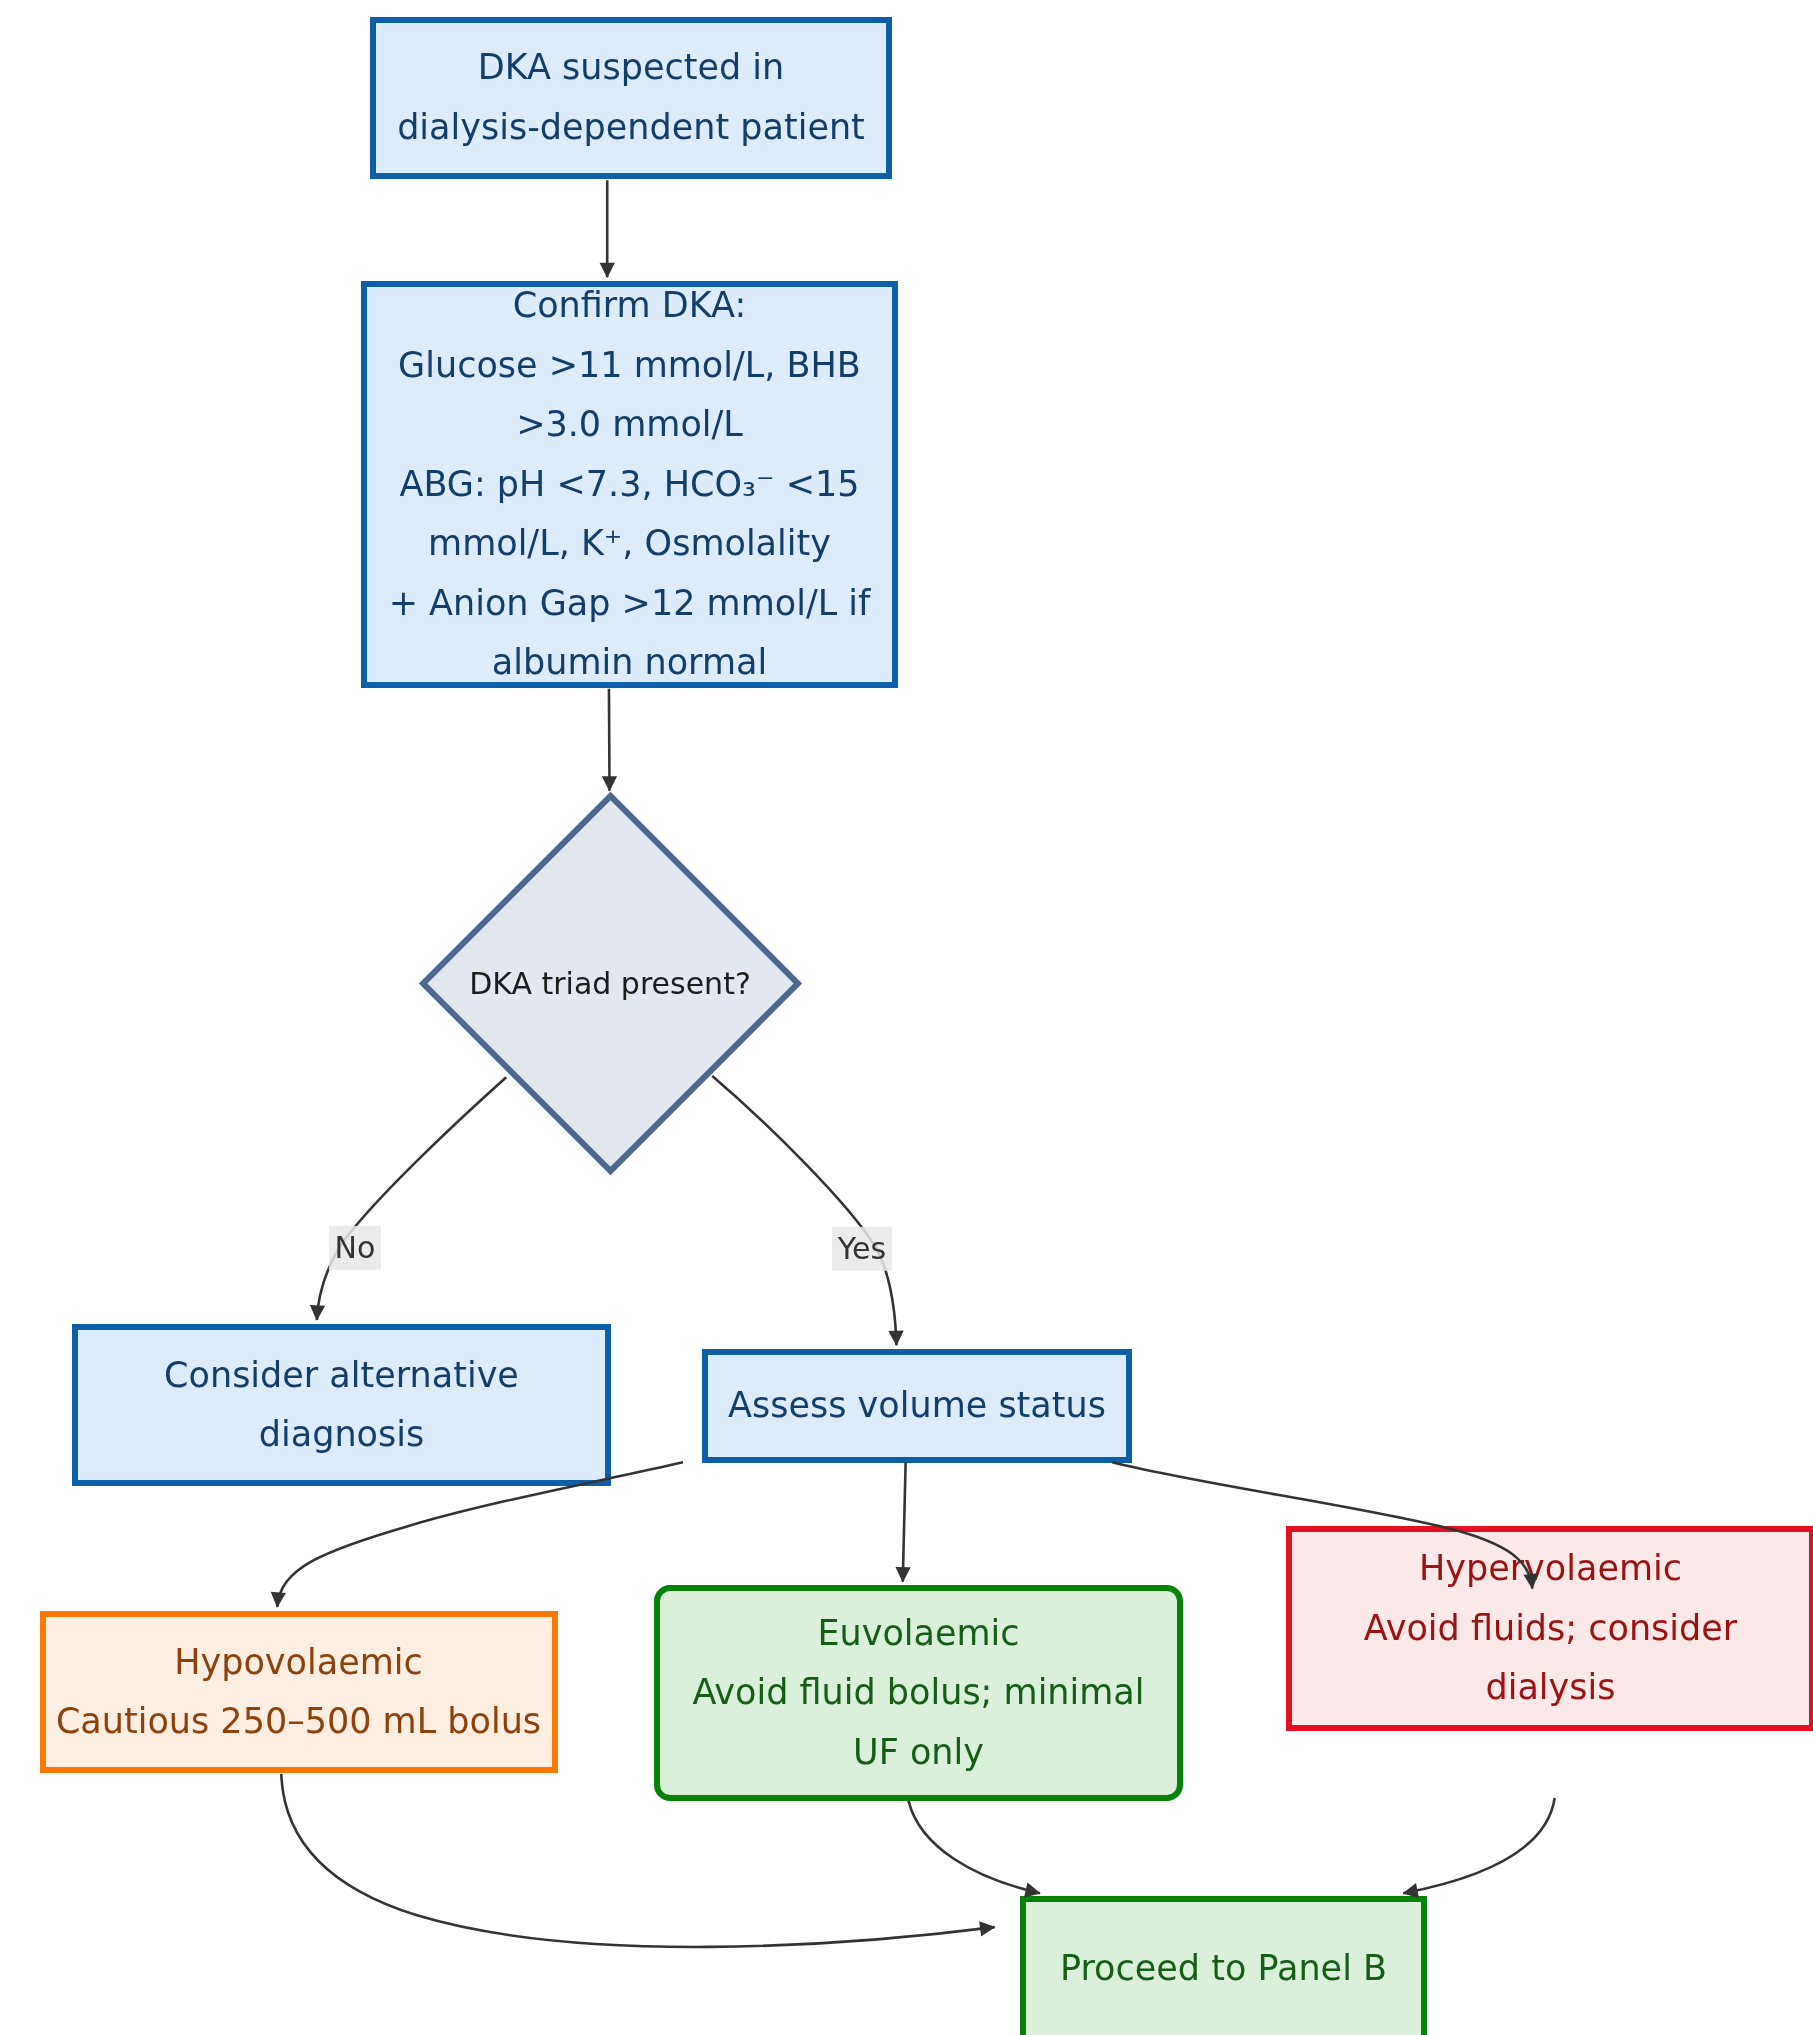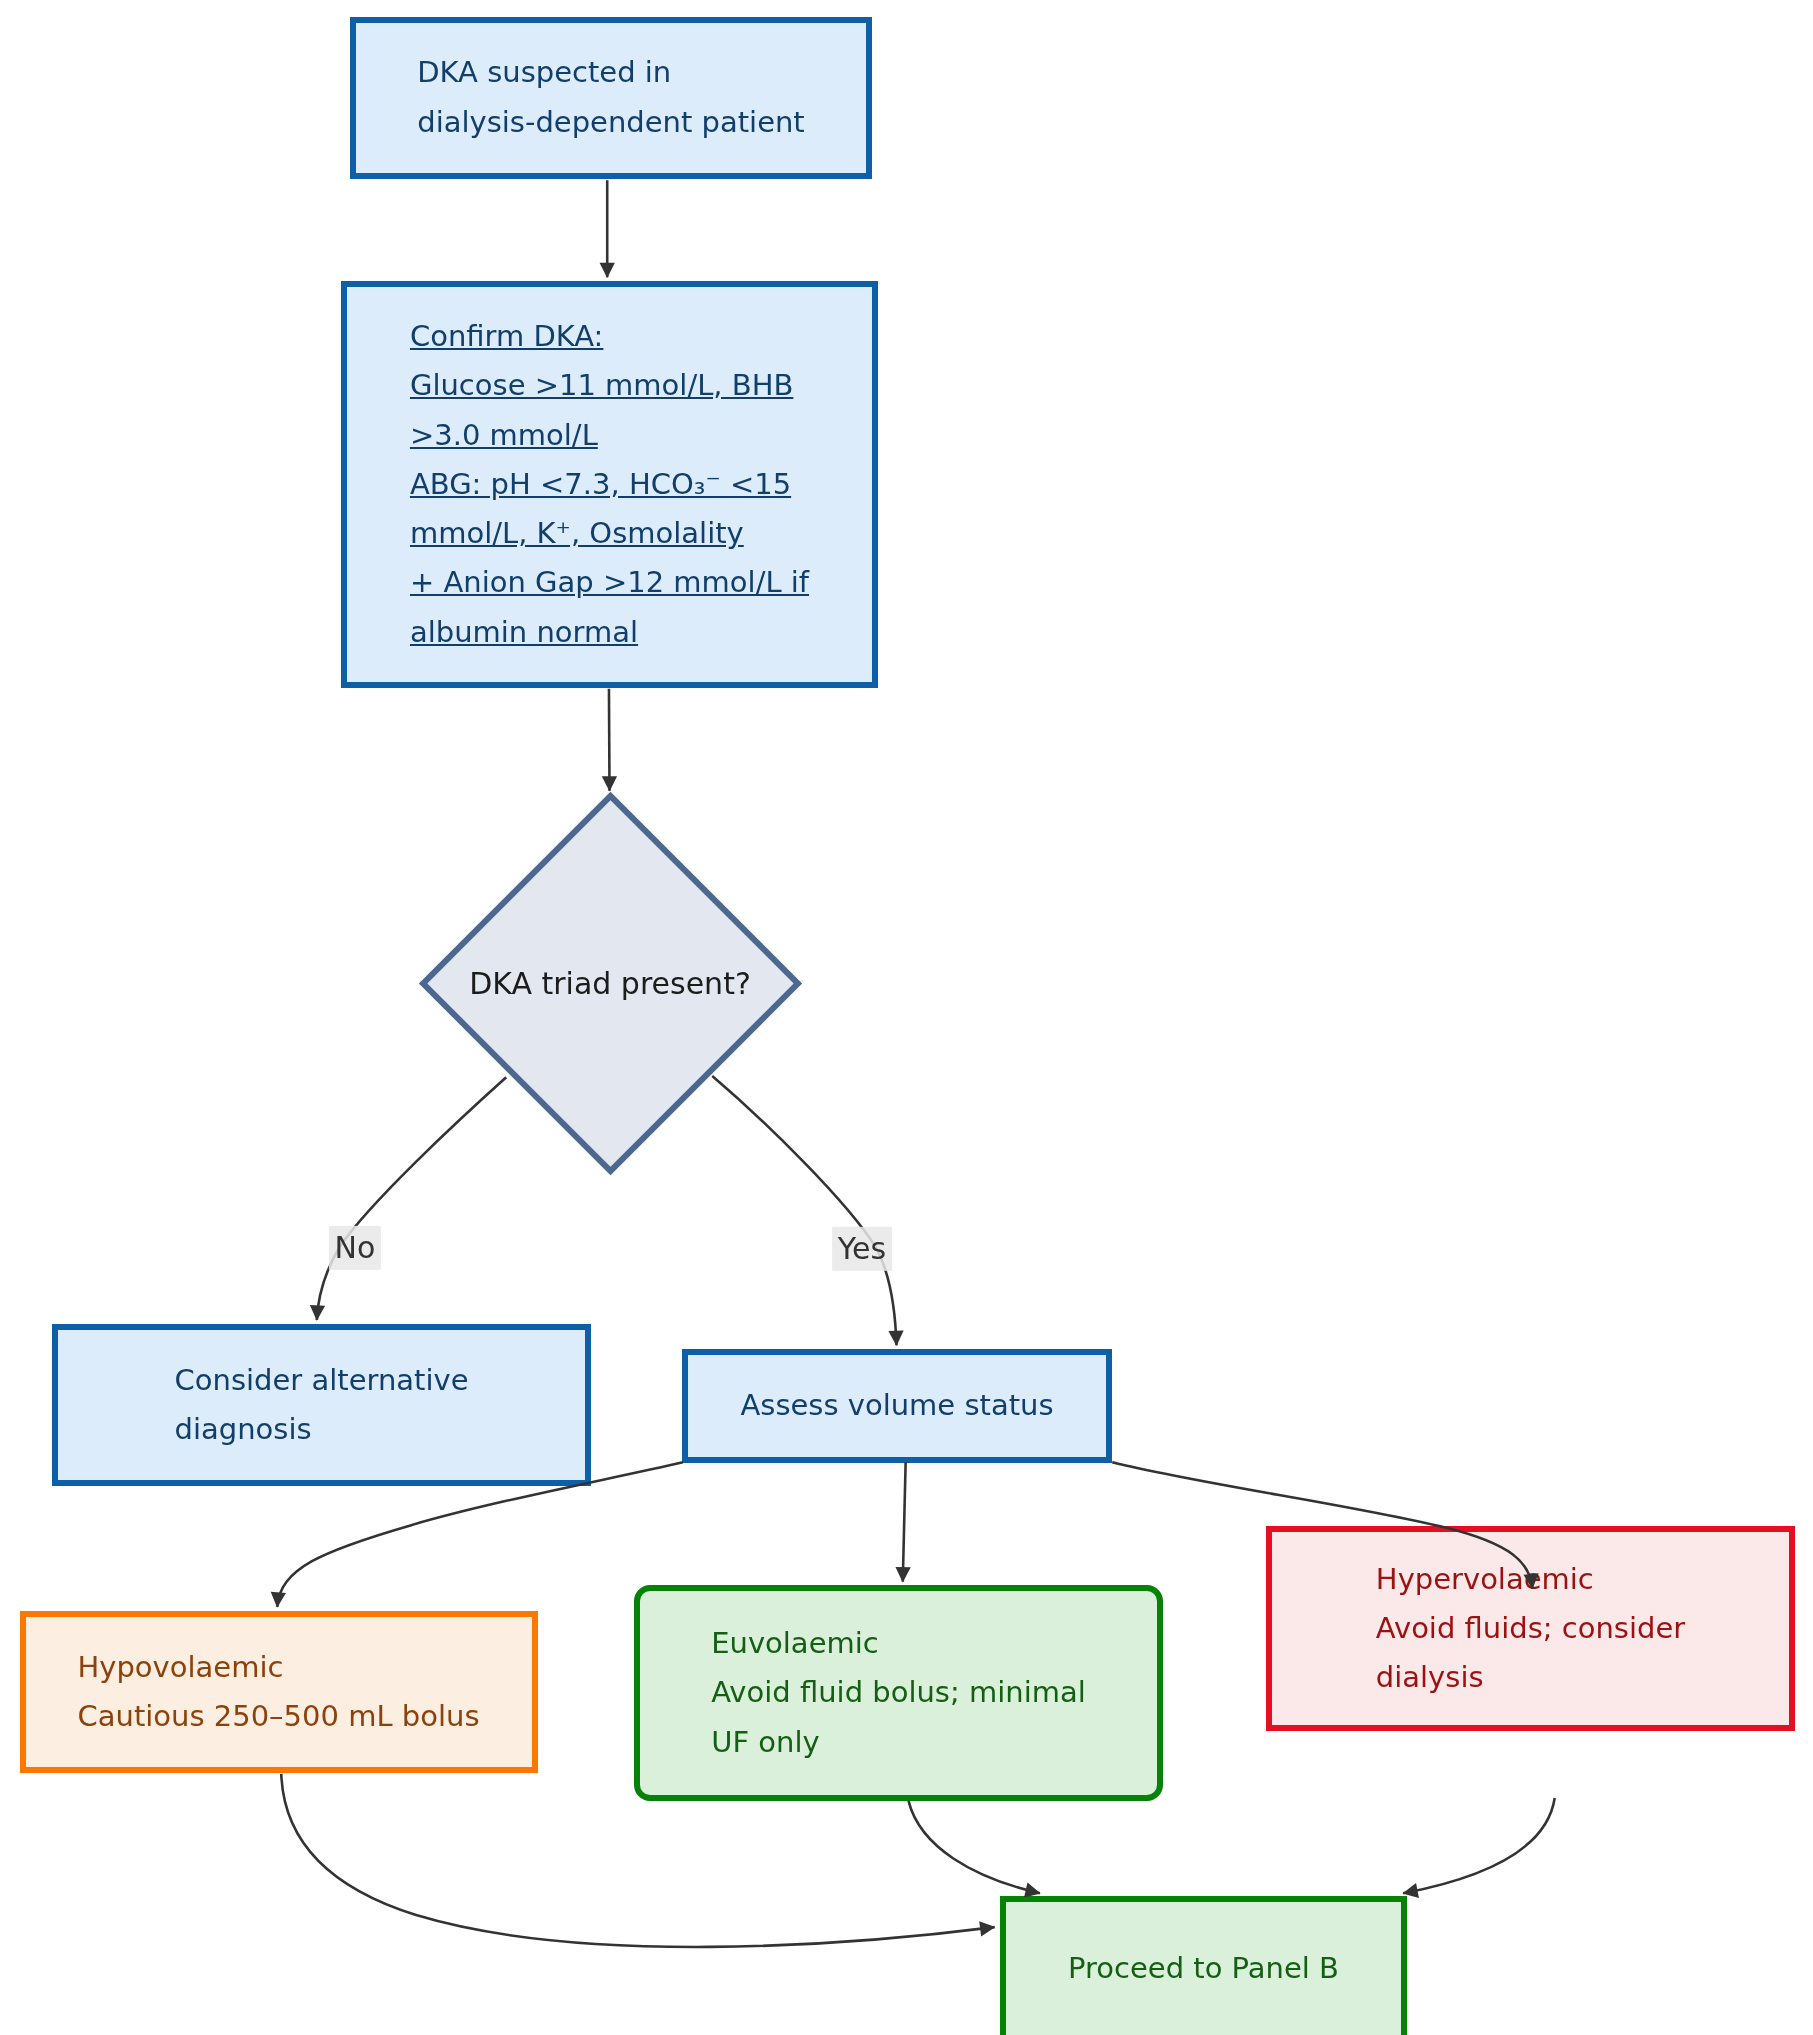--- a/index.html
+++ b/index.html
@@ -14,25 +14,26 @@
     background: var(--canvas-bg, #ffffff);
     font-family: "DejaVu Sans", "Liberation Sans", sans-serif;
     overflow: hidden;
   }
   .node {
     position: absolute;
     box-sizing: border-box;
     display: flex;
     align-items: center;
     justify-content: center;
-    text-align: left;
+    text-align: center;
     white-space: pre-line;
-    font-size: 29px;
+    font-size: 35px;
     line-height: 1.7;
     z-index: 2;
+    margin-left: 20px;
   }
   .node.blue {
     background: var(--node-blue-fill);
     border: 6.3px solid var(--node-blue-border);
     color: var(--node-blue-text);
   }
   .node.orange {
     background: var(--node-orange-fill);
     border: 6.3px solid var(--node-orange-border);
     color: var(--node-orange-text);
@@ -101,21 +102,21 @@
   }
 </style>
 </head>
 <body>
 
 <div id="canvas">
 
   <div class="node blue" style="left:350px; top:16.6px; width:522px; height:162px;">DKA suspected in
 dialysis-dependent patient</div>
 
-  <div class="node blue" style="left:341px; top:281px; width:537px; height:407px;text-decoration:underline;">Confirm DKA:
+  <div class="node blue" style="left:341px; top:281px; width:537px; height:407px;">Confirm DKA:
 Glucose &gt;11 mmol/L, BHB
 &gt;3.0 mmol/L
 ABG: pH &lt;7.3, HCO₃⁻ &lt;15
 mmol/L, K⁺, Osmolality
 + Anion Gap &gt;12 mmol/L if
 albumin normal</div>
 
   <div class="decision-shape"></div>
   <div class="decision-label">DKA triad present?</div>
 

